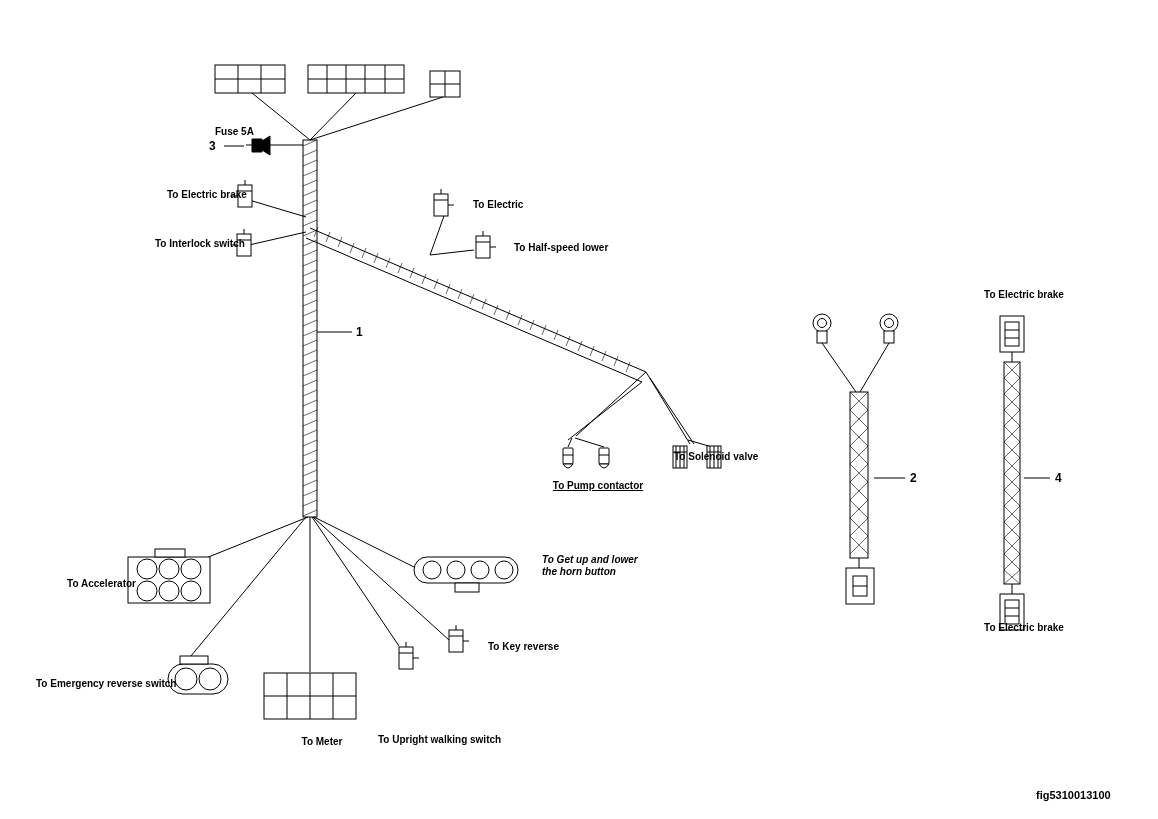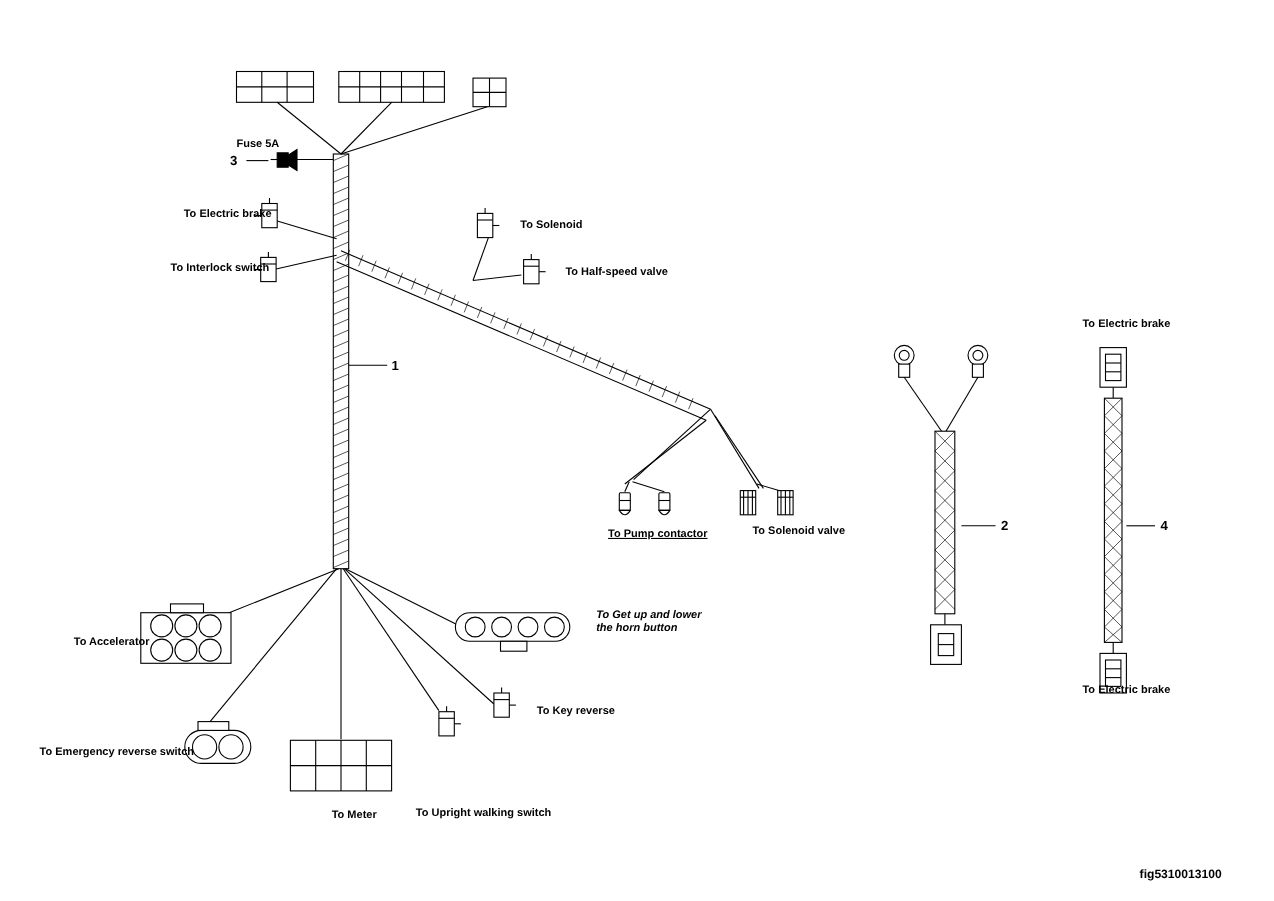--- a/index.html
+++ b/index.html
@@ -407,27 +407,27 @@
 
     </g>
   </svg>
 
   <div class="lbl" style="left:203px; top:126px;">Fuse 5A</div>
   <div class="num" style="left:209px; top:139px;">3</div>
 
   <div class="lbl ta-right" style="left:155px; top:189px; width:78px;">To Electric brake</div>
   <div class="lbl ta-right" style="left:143px; top:238px; width:88px;">To Interlock switch</div>
 
-  <div class="lbl" style="left:461px; top:199px;">To Solenoid</div>
-  <div class="lbl" style="left:502px; top:242px;">To Half-speed valve</div>
+  <div class="lbl" style="left:461px; top:199px;">To Electric</div>
+  <div class="lbl" style="left:502px; top:242px;">To Half-speed lower</div>
 
   <div class="num" style="left:356px; top:325px;">1</div>
 
   <div class="lbl ta-center" style="left:530px; top:480px; width:112px;text-decoration:underline;">To Pump contactor</div>
-  <div class="lbl" style="left:662px; top:477px;margin-left:10px;">To Solenoid valve</div>
+  <div class="lbl" style="left:662px; top:451px;">To Solenoid valve</div>
 
   <div class="lbl ta-right" style="left:44px; top:578px; width:80px;">To Accelerator</div>
   <div class="lbl multiline" style="left:530px; top:554px;">To Get up and lower
 the horn button</div>
   <div class="lbl" style="left:476px; top:641px;">To Key reverse</div>
   <div class="lbl ta-right" style="left:24px; top:678px; width:140px;">To Emergency reverse switch</div>
   <div class="lbl" style="left:366px; top:690px;margin-top:44px;">To Upright walking switch</div>
   <div class="lbl ta-center" style="left:260px; top:736px; width:100px;">To Meter</div>
 
   <div class="num" style="left:910px; top:471px;">2</div>

